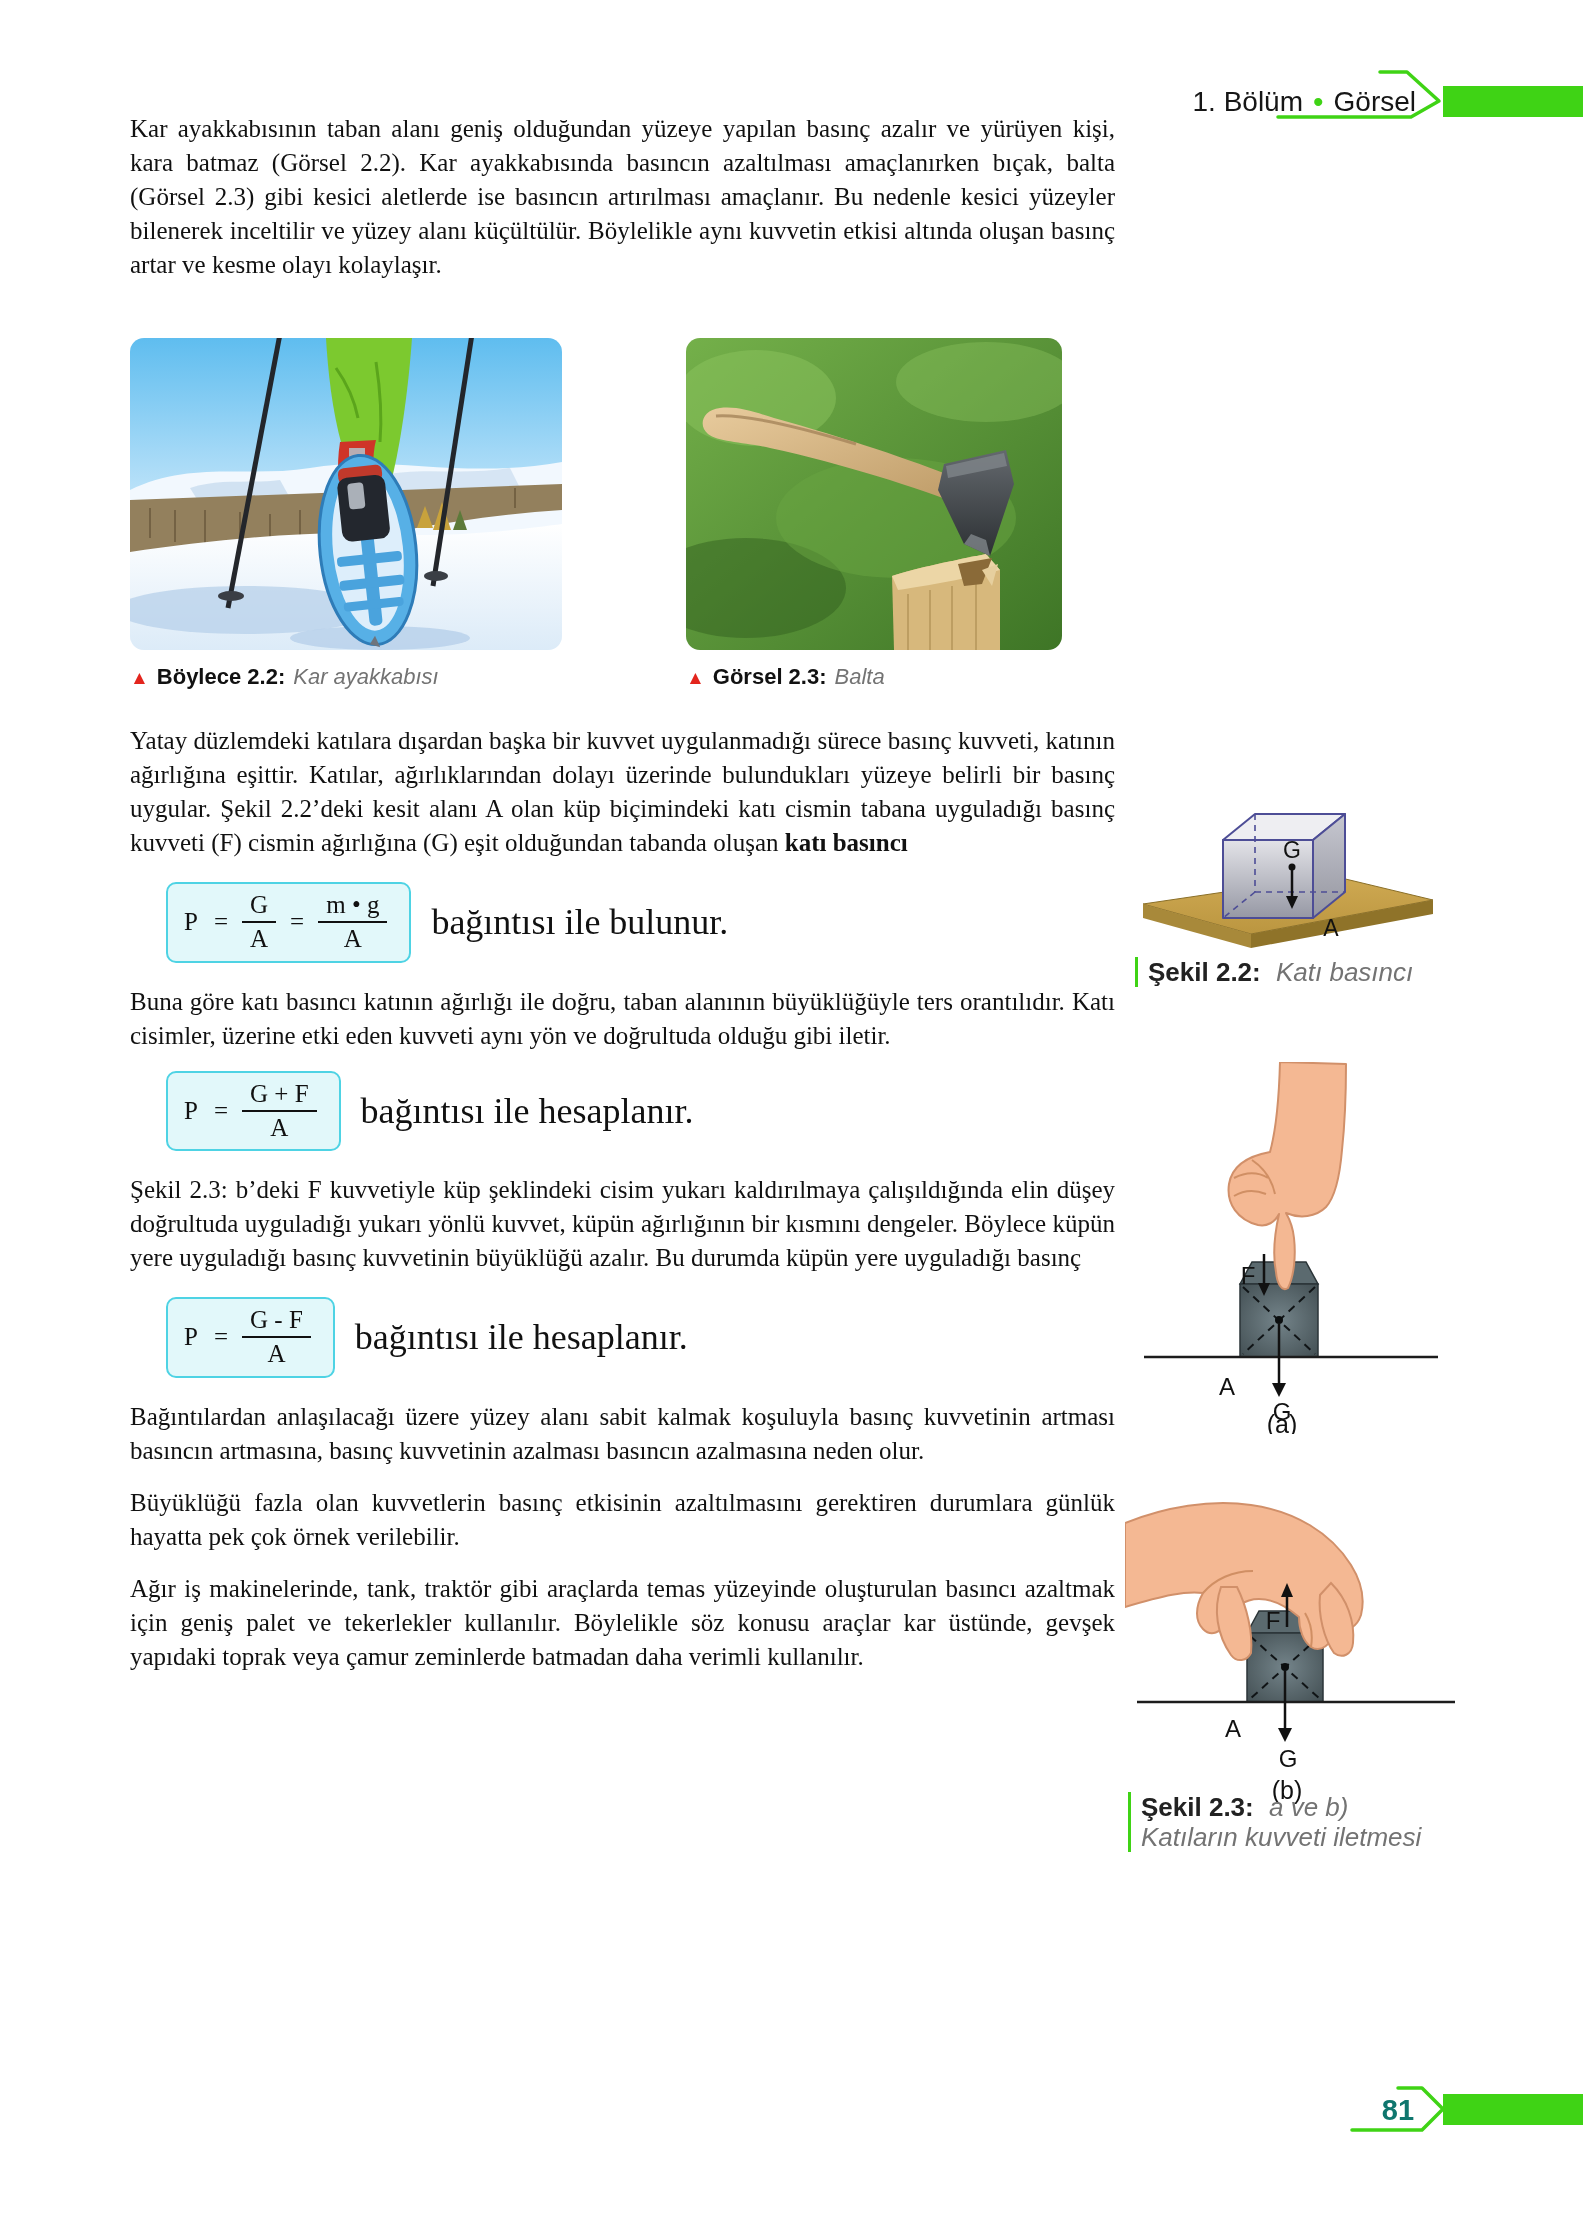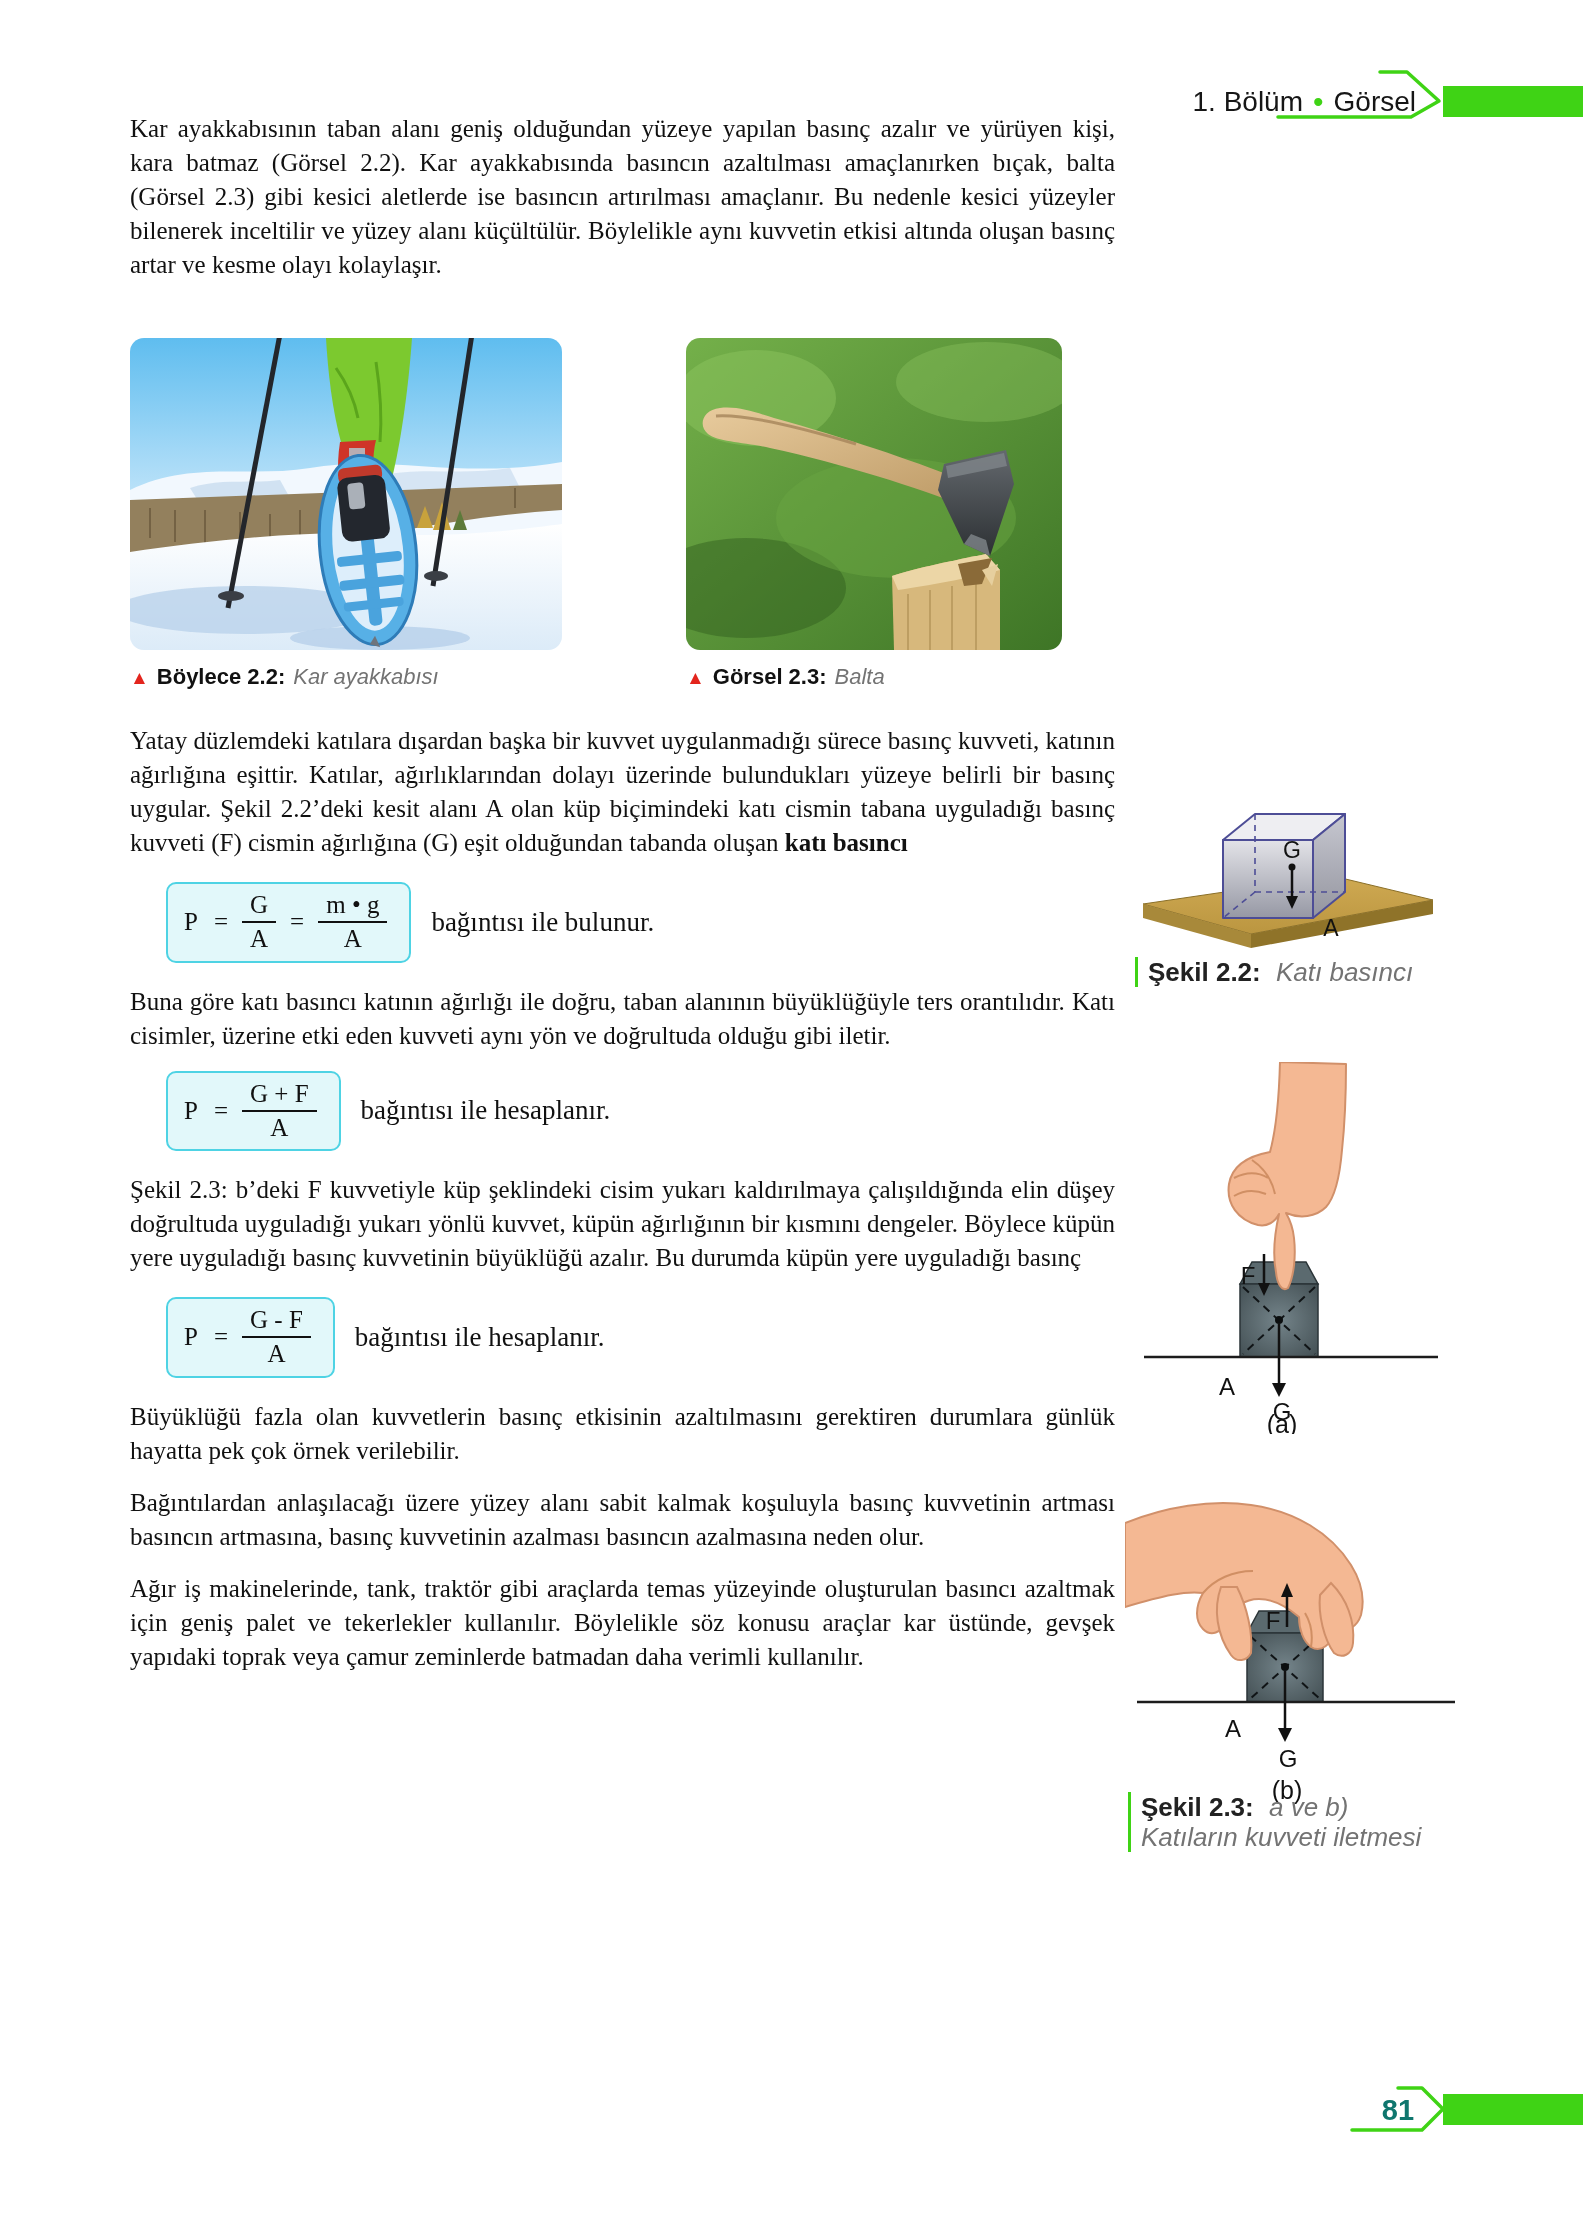--- a/index.html
+++ b/index.html
@@ -34,21 +34,21 @@
 
   
   .formula-line{display:flex;align-items:center;margin:4px 0 22px 36px;}
   .fbox{display:inline-flex;align-items:center;background:#e2f8fa;border:2px solid #4ed3e4;
         border-radius:10px;padding:8px 16px;font-size:25px;}
   .fbox .sym{margin:0 8px;}
   .fbox .sym:first-child{margin-left:0;}
   .frac{display:inline-flex;flex-direction:column;text-align:center;margin:0 6px;vertical-align:middle;}
   .frac .num{border-bottom:2px solid #111;padding:0 8px 3px 8px;line-height:1.05;}
   .frac .den{padding-top:3px;line-height:1.05;}
-  .fsuffix{margin-left:20px;font-size:27px;}
+  .fsuffix{margin-left:20px;font-size:36px;}
 
   
   .fig{position:absolute;}
   .fig-caption{position:absolute;border-left:3px solid #3fd315;padding-left:10px;
                font-family:"Liberation Sans",sans-serif;font-size:26px;line-height:30px;color:#222;}
   .fig-caption .cap-label{font-weight:bold;}
   svg text{font-family:"Liberation Sans",sans-serif;}
 </style>
 </head>
 <body>
@@ -237,22 +237,22 @@
         <span class="sym">P</span>
         <span class="sym">=</span>
         <span class="frac">
             <span class="num">G - F</span>
             <span class="den">A</span>
           </span>
       </span>
       <span class="fsuffix">bağıntısı ile hesaplanır.</span>
     </div>
 
+    <p class="tight">Bağıntılardan anlaşılacağı üzere yüzey alanı sabit kalmak koşuluyla basınç kuvvetinin artması basıncın artmasına, basınç kuvvetinin azalması basıncın azalmasına neden olur.</p>
     <p class="tight">Büyüklüğü fazla olan kuvvetlerin basınç etkisinin azaltılmasını gerektiren durumlara günlük hayatta pek çok örnek verilebilir.</p>
-    <p class="tight">Bağıntılardan anlaşılacağı üzere yüzey alanı sabit kalmak koşuluyla basınç kuvvetinin artması basıncın artmasına, basınç kuvvetinin azalması basıncın azalmasına neden olur.</p>
     <p>Ağır iş makinelerinde, tank, traktör gibi araçlarda temas yüzeyinde oluşturulan basıncı azaltmak için geniş palet ve tekerlekler kullanılır. Böylelikle söz konusu araçlar kar üstünde, gevşek yapıdaki toprak veya çamur zeminlerde batmadan daha verimli kullanılır.</p>
   </div>
 
   <svg class="fig" style="left:1135px;top:788px;" width="310" height="185" viewBox="0 0 310 185">
     <defs>
       <linearGradient id="cf22" x1="0" y1="0" x2="0" y2="1">
         <stop offset="0" stop-color="#e3e3e8"></stop>
           <stop offset="1" stop-color="#9698a4"></stop>
       </linearGradient>
       <linearGradient id="cr22" x1="0" y1="0" x2="0" y2="1">

